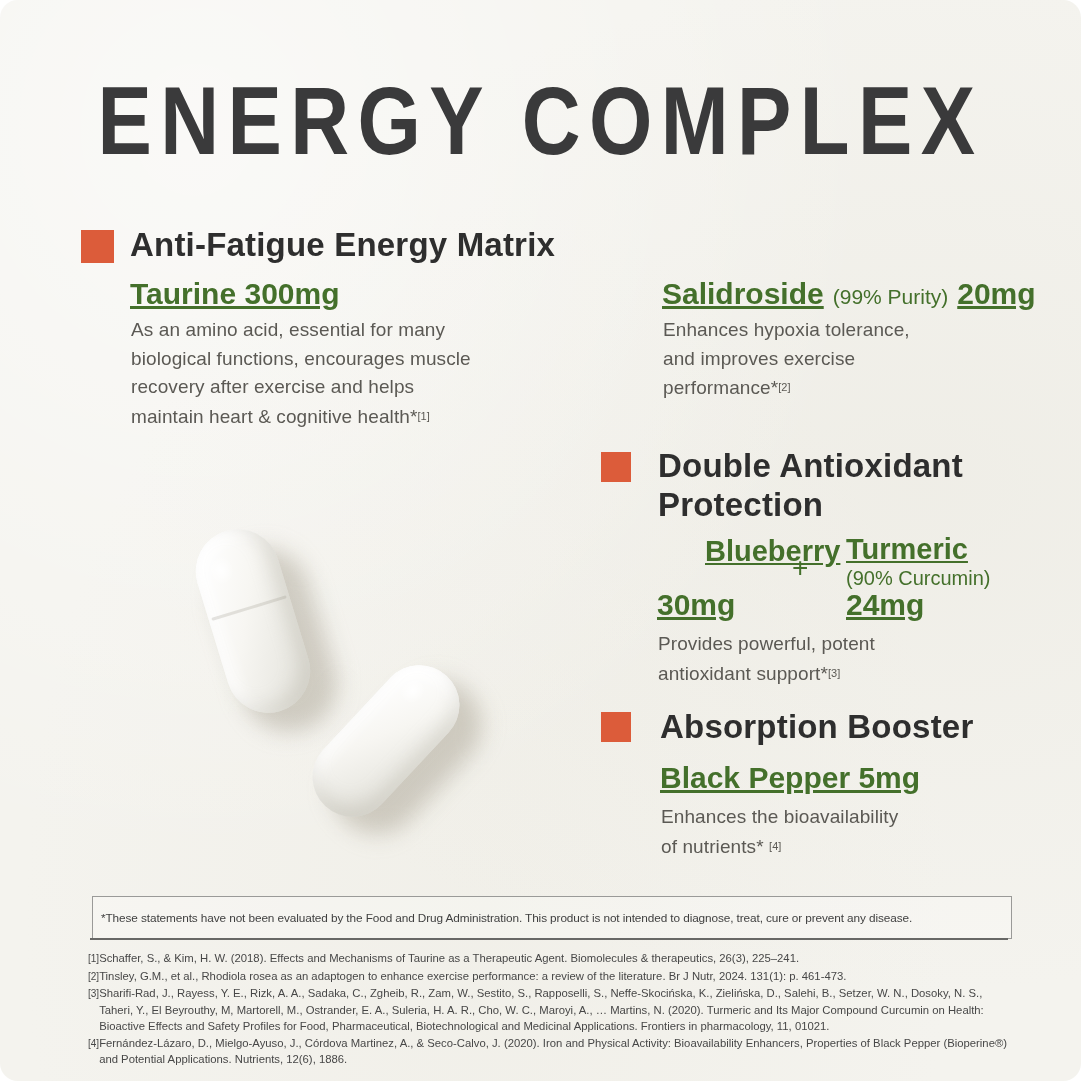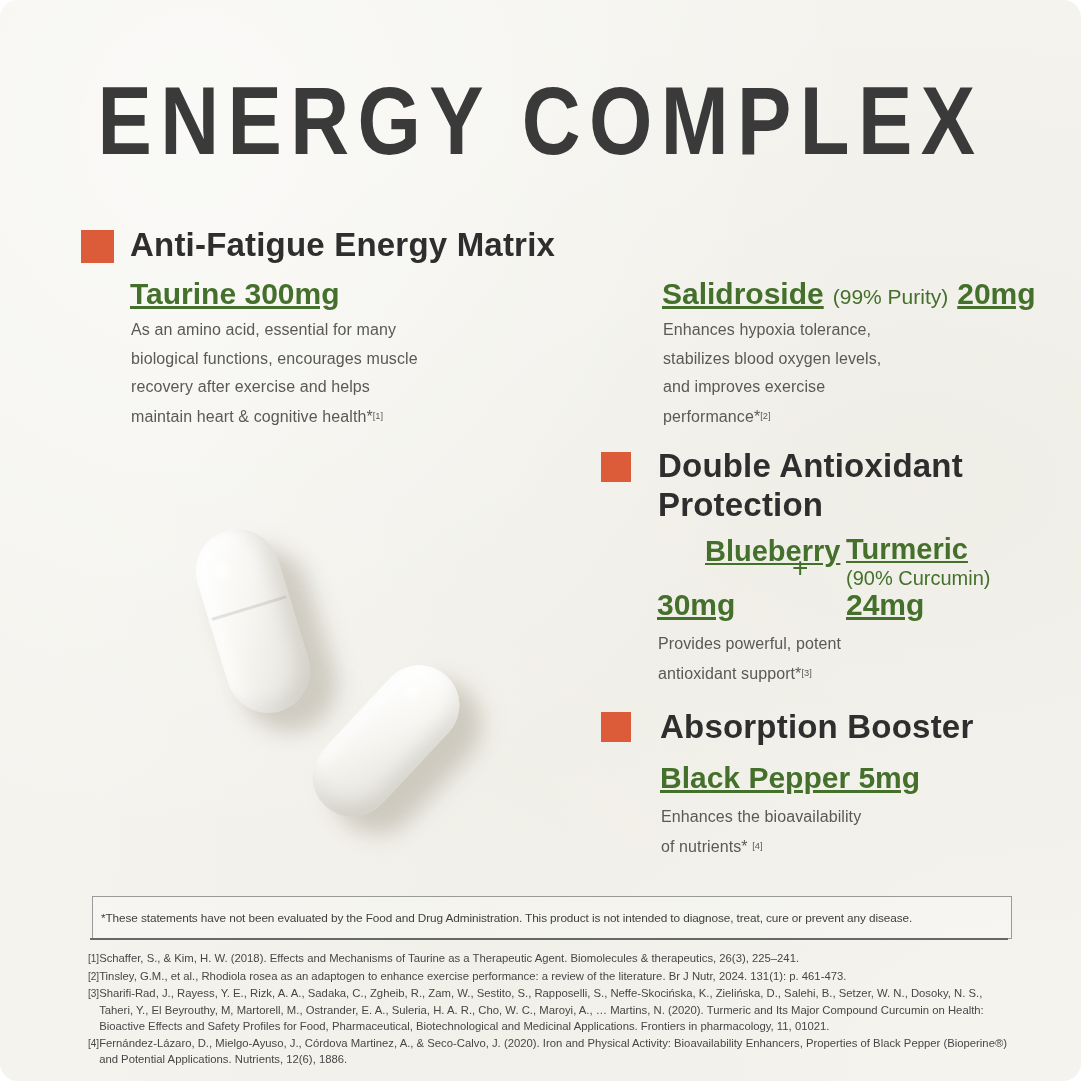--- a/index.html
+++ b/index.html
@@ -30,21 +30,21 @@
     line-height:1.18; letter-spacing:0.2px; white-space:nowrap;
   }
 
   .green-line { position:absolute; display:flex; align-items:baseline; gap:9px; color:#44702b; white-space:nowrap; }
   .gname  { font-size:30px; font-weight:700;text-decoration:underline; }
   .gnote  { font-size:21px; font-weight:400; }
   .gplus  { position:absolute; font-size:28px; font-weight:400; color:#44702b; }
   .gsmall { position:absolute; font-size:20px; font-weight:400; color:#44702b; white-space:nowrap; }
 
   .body {
-    position:absolute; font-size:16px; font-weight:400; color:#5b5954;
+    position:absolute; font-size:19px; font-weight:400; color:#5b5954;
     line-height:28.5px; letter-spacing:0.1px; white-space:nowrap;
   }
   .ref-sup { font-size:0.58em; vertical-align:0.28em; letter-spacing:0; }
 
   .capsule-shadow { position:absolute; border-radius:999px; background:rgba(148,140,122,0.38); filter:blur(11px); }
   .capsule {
     position:absolute; border-radius:999px;
     background:linear-gradient(115deg, #ffffff 10%, #f7f6f2 45%, #eae9e3 75%, #dedcd5 100%);
     box-shadow: inset -10px -8px 18px rgba(185,181,168,0.38), inset 8px 7px 16px rgba(255,255,255,0.85);
   }
@@ -88,21 +88,20 @@
     <div><span>maintain heart &amp; cognitive health*</span><span class="ref-sup">[1]</span></div>
   </div>
 
   <div class="green-line" style="left:662px; top:277px;">
     <span class="gname">Salidroside</span>
     <span class="gnote">(99% Purity)</span>
     <span class="gname">20mg</span>
   </div>
   <div class="body" style="left:663px; top:316px;">
     <div>Enhances hypoxia tolerance,</div>
-    <div>stabilizes blood oxygen levels,</div>
     <div>and improves exercise</div>
     <div><span>performance*</span><span class="ref-sup">[2]</span></div>
   </div>
 
   <div class="capsule-shadow" style="left:228px; top:546px; width:96px; height:188px; transform:rotate(-17deg);"></div>
   <div class="capsule" style="left:211px; top:527px; width:84px; height:188px; transform:rotate(-17deg);">
     <div class="cap-seam" style="top:42%;"></div>
   </div>
   <div class="capsule-shadow" style="left:362px; top:668px; width:90px; height:178px; transform:rotate(43deg);"></div>
   <div class="capsule" style="left:346px; top:652px; width:80px; height:178px; transform:rotate(43deg);"></div>

